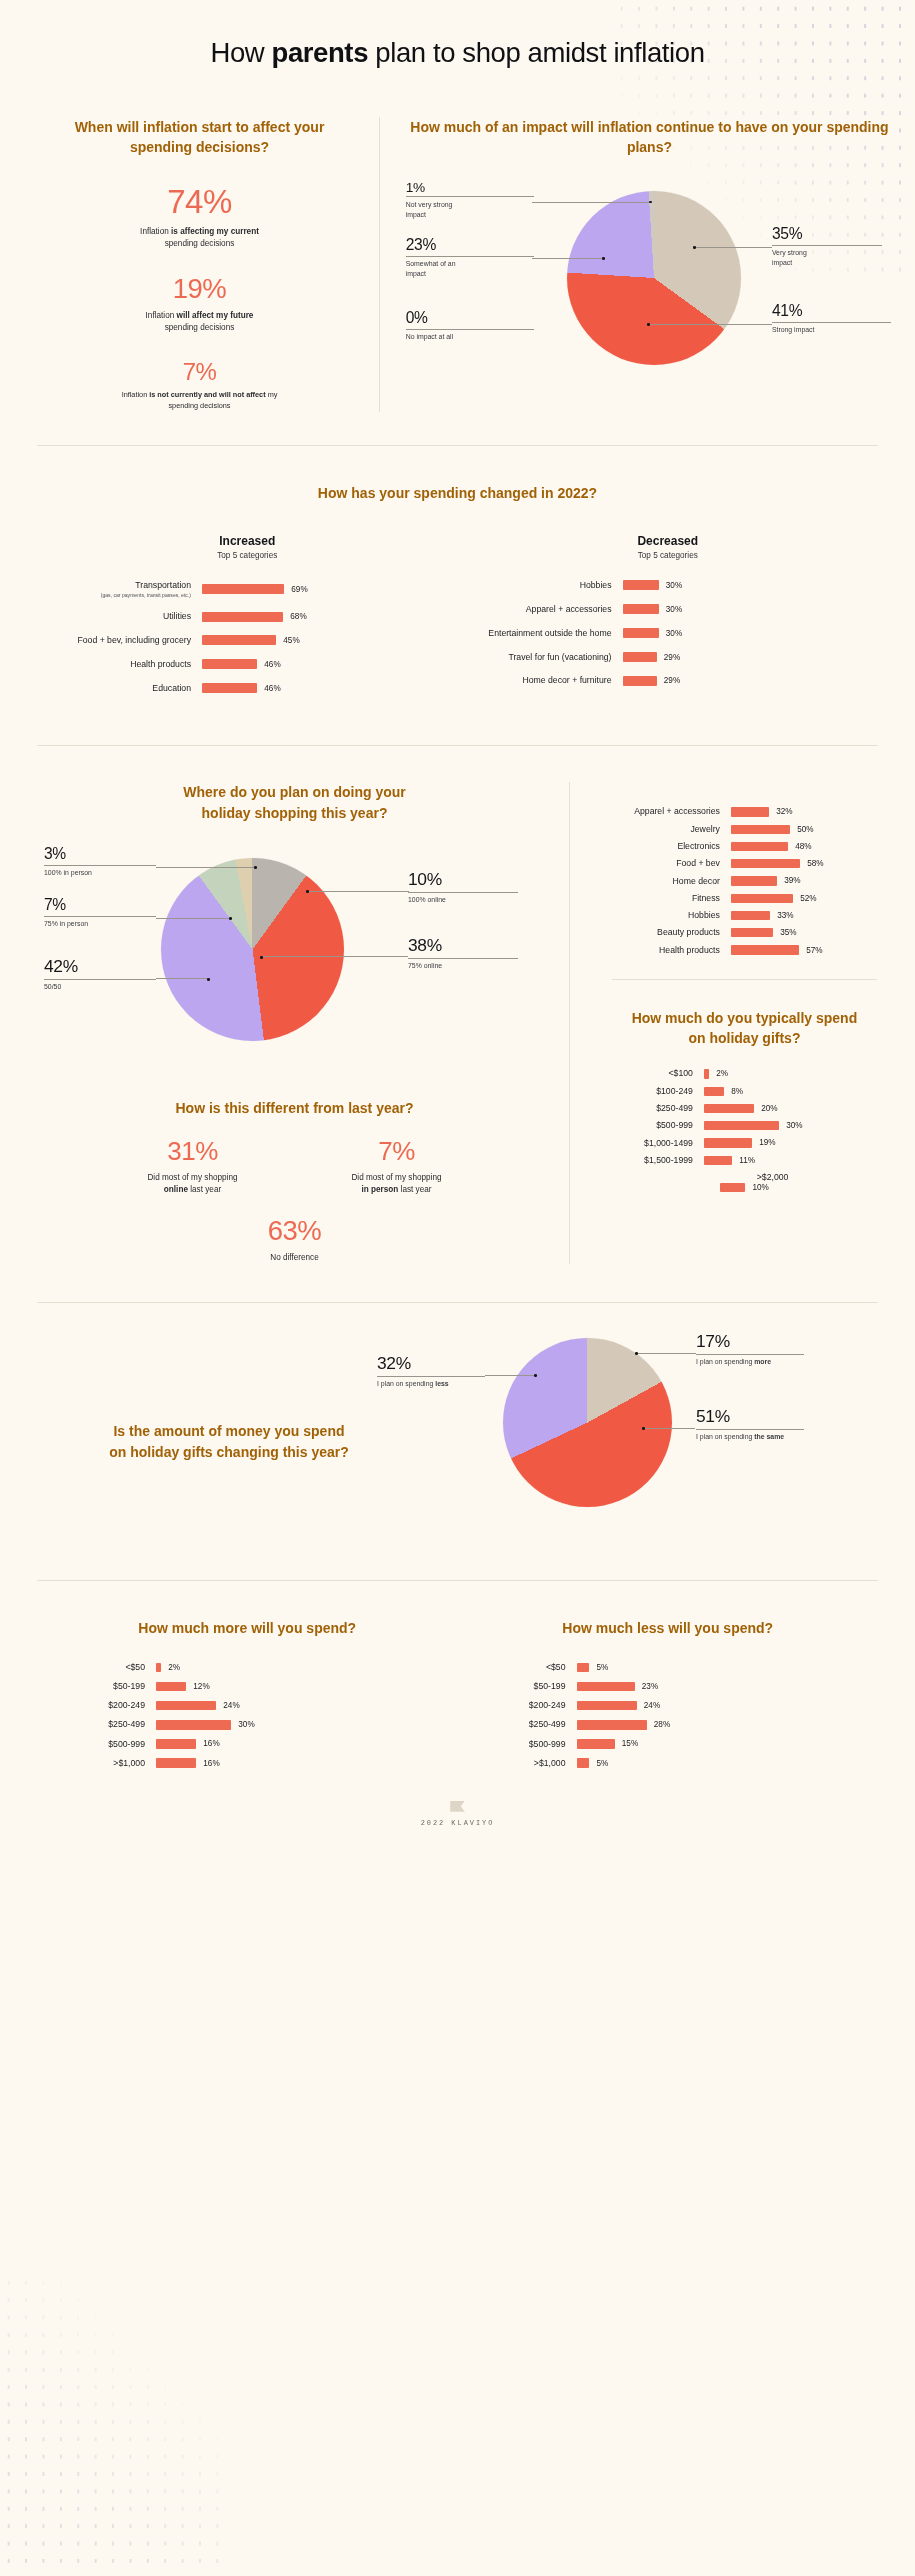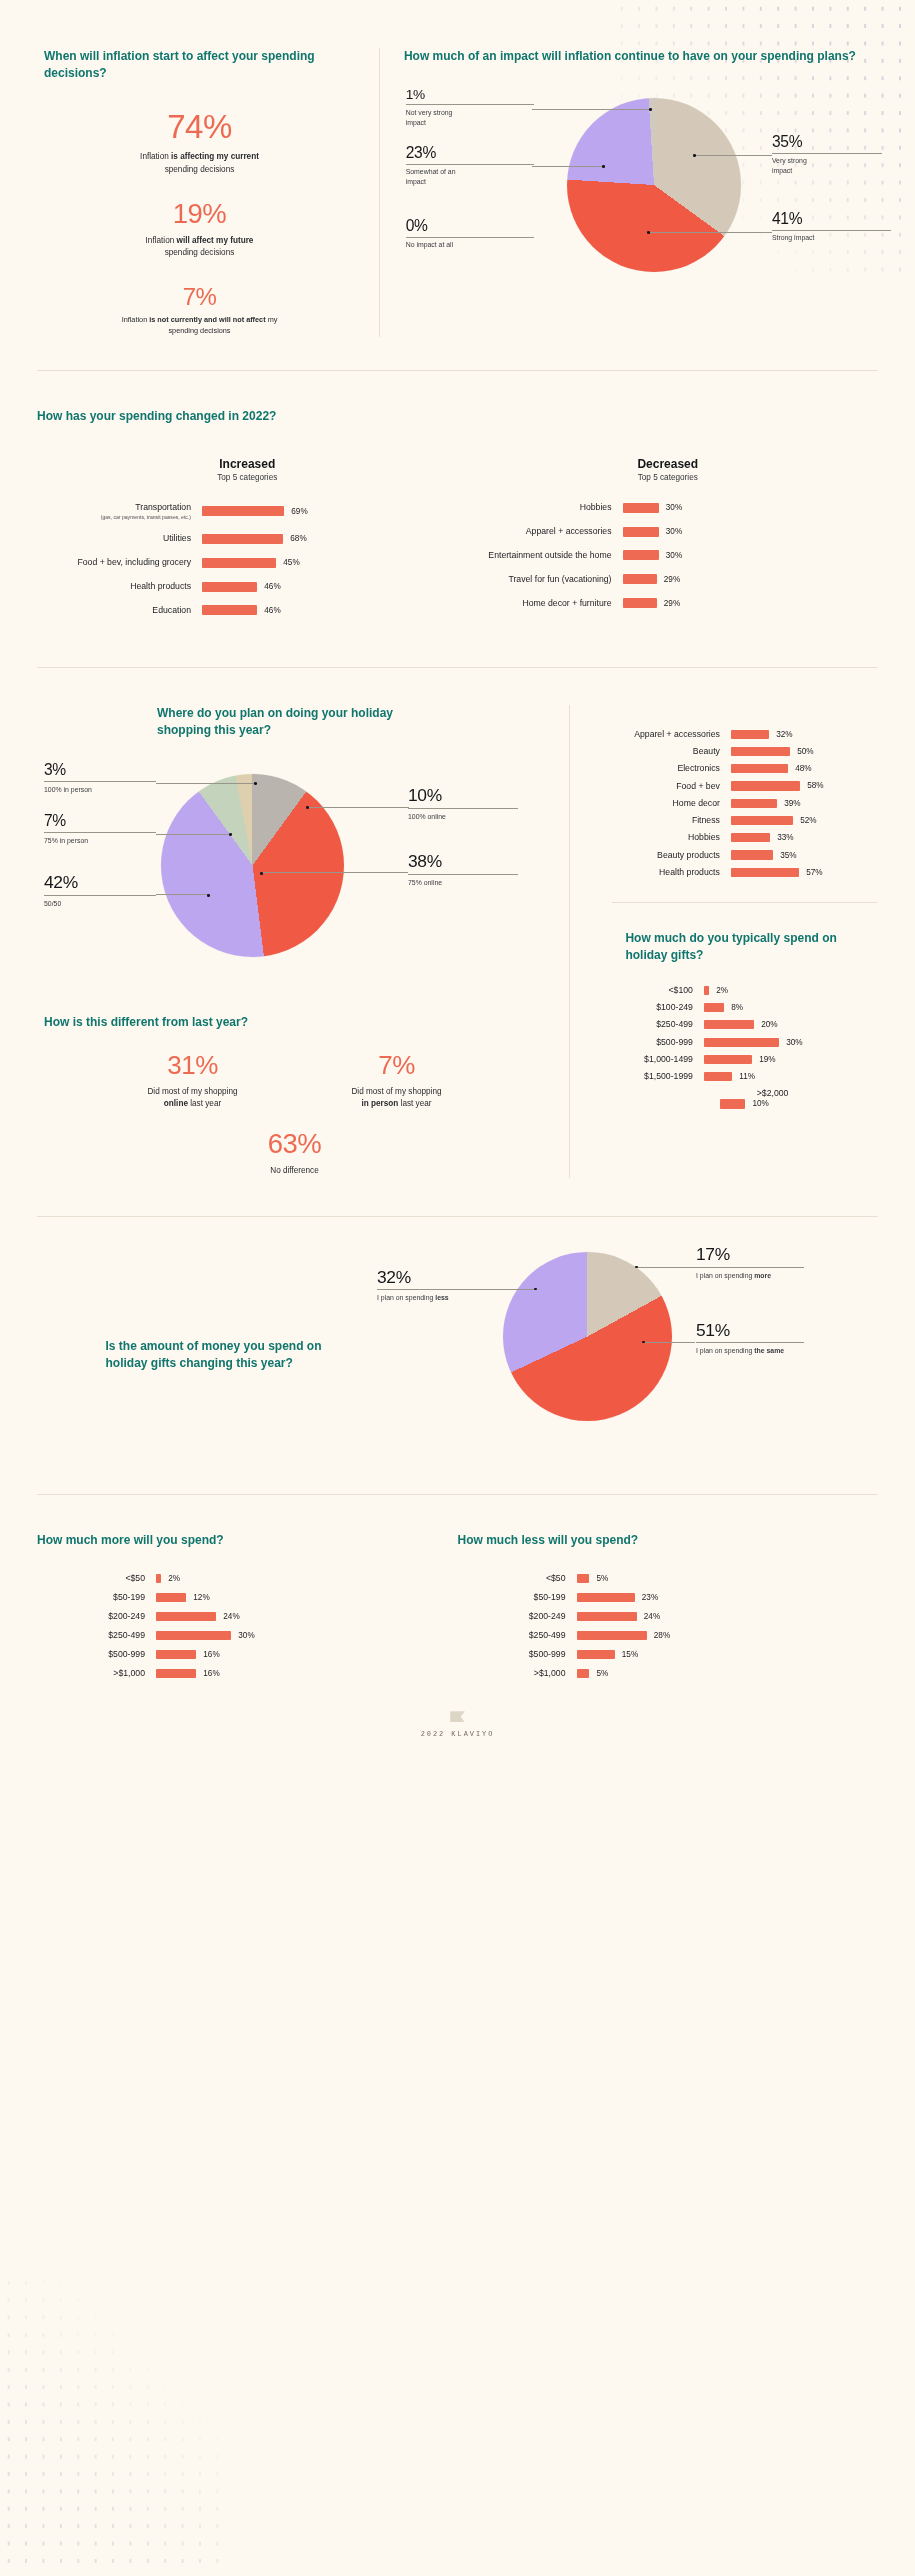--- a/index.html
+++ b/index.html
@@ -35,25 +35,25 @@
     font-size: 27.5px;
     font-weight: 400;
     letter-spacing: -0.4px;
     padding-top: 37px;
     color: #101114;
   }
   .headline b { font-weight: 700; }
 
   
   .sec-title {
-    text-align: left;
-    font-size: 12px;
+    text-align: center;
+    font-size: 14px;
     font-weight: 700;
     line-height: 1.45;
-    color: #0f766e;
+    color: #a16207;
   }
   .hr {
     height: 0.9px; background: #e7e0d2;
     margin: 0 37px;
   }
   .vr { width: 0.9px; background: #e7e0d2; }
 
   
   .sec1 { display: flex; margin-top: 48px; padding: 0 20px; }
   .sec1-left { width: 359px; padding: 0 24px; }
@@ -118,20 +118,23 @@
   }
 </style>
 </head>
 <body>
 
 <div class="dots-tr"></div>
 <div class="dots-bl"></div>
 
 <div class="page">
 
+  <h1 class="headline">
+    <span>How </span><b>parents</b><span> plan to shop amidst inflation</span>
+  </h1>
 
   <div class="sec1">
     <div class="sec1-left">
       <div class="sec-title">When will inflation start to affect your spending decisions?</div>
       <div class="stat" style="margin-top:27.5px">
         <div class="stat-num">74%</div>
         <div class="stat-sub">
           <span>Inflation </span><b>is affecting my current</b><br><span>spending decisions</span>
         </div>
       </div>
@@ -373,21 +376,21 @@
     <div style="flex:1;padding-left:24px;">
       <div class="bars" style="margin-top:24px" id="retail-bars">
           <div class="bar-row" style="margin-bottom: 6.4px;">
             <div class="bar-label" style="width: 137px;">Apparel + accessories</div>
             <div class="bar-track">
               <div class="bar" style="width: 38px; height: 9.2px;"></div>
               <div class="bar-val">32%</div>
             </div>
           </div>
           <div class="bar-row" style="margin-bottom: 6.4px;">
-            <div class="bar-label" style="width: 137px;">Beauty</div>
+            <div class="bar-label" style="width: 137px;">Jewelry</div>
             <div class="bar-track">
               <div class="bar" style="width: 59px; height: 9.2px;"></div>
               <div class="bar-val">50%</div>
             </div>
           </div>
           <div class="bar-row" style="margin-bottom: 6.4px;">
             <div class="bar-label" style="width: 137px;">Electronics</div>
             <div class="bar-track">
               <div class="bar" style="width: 57px; height: 9.2px;"></div>
               <div class="bar-val">48%</div>

